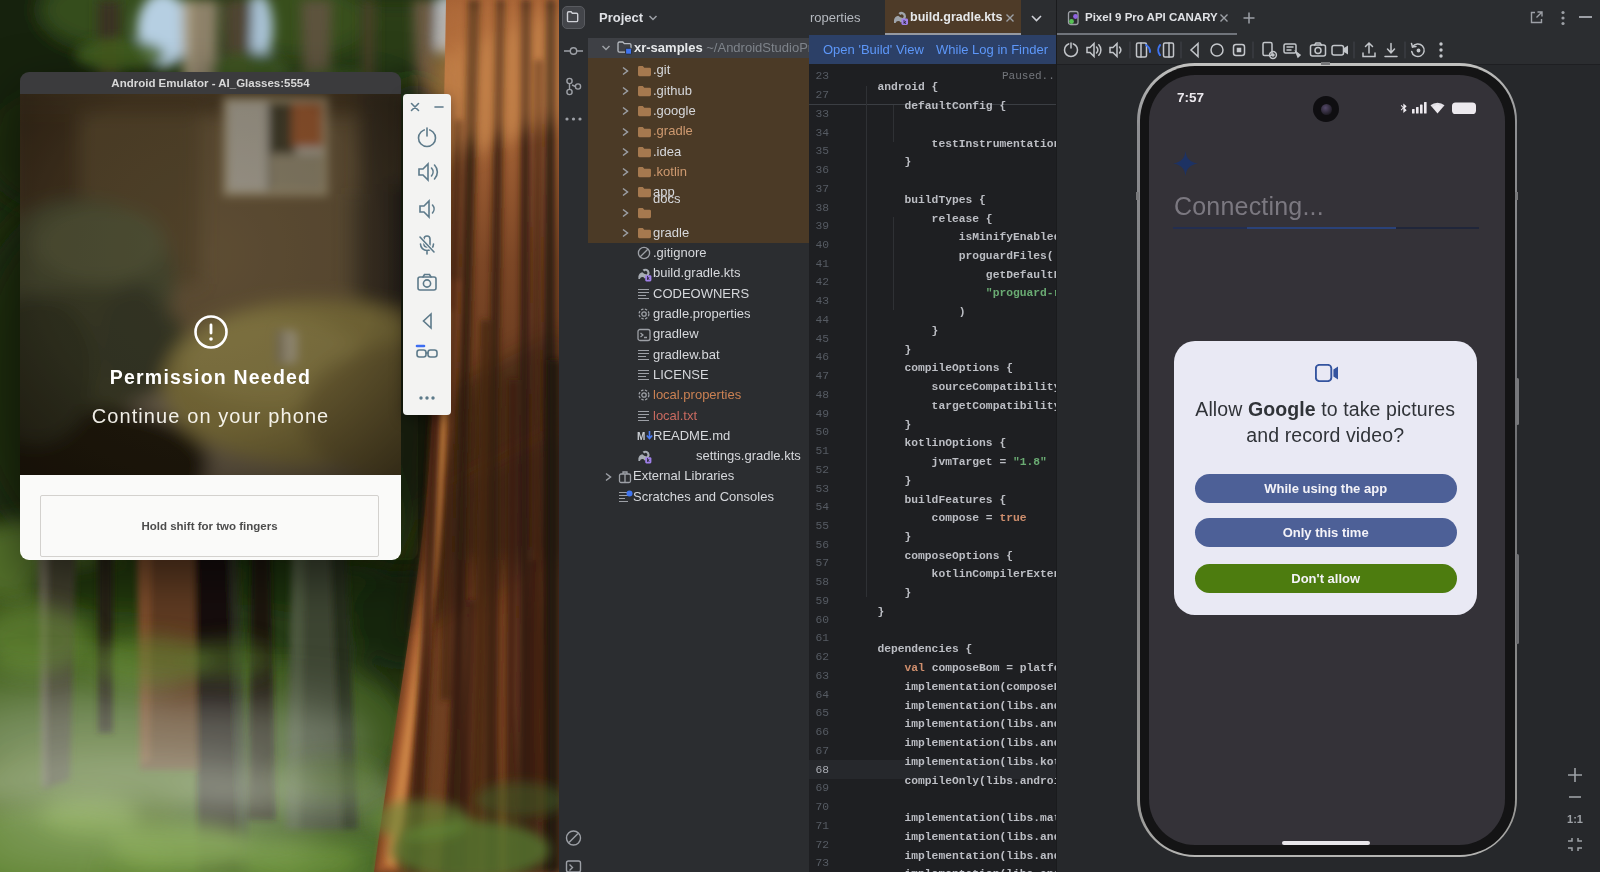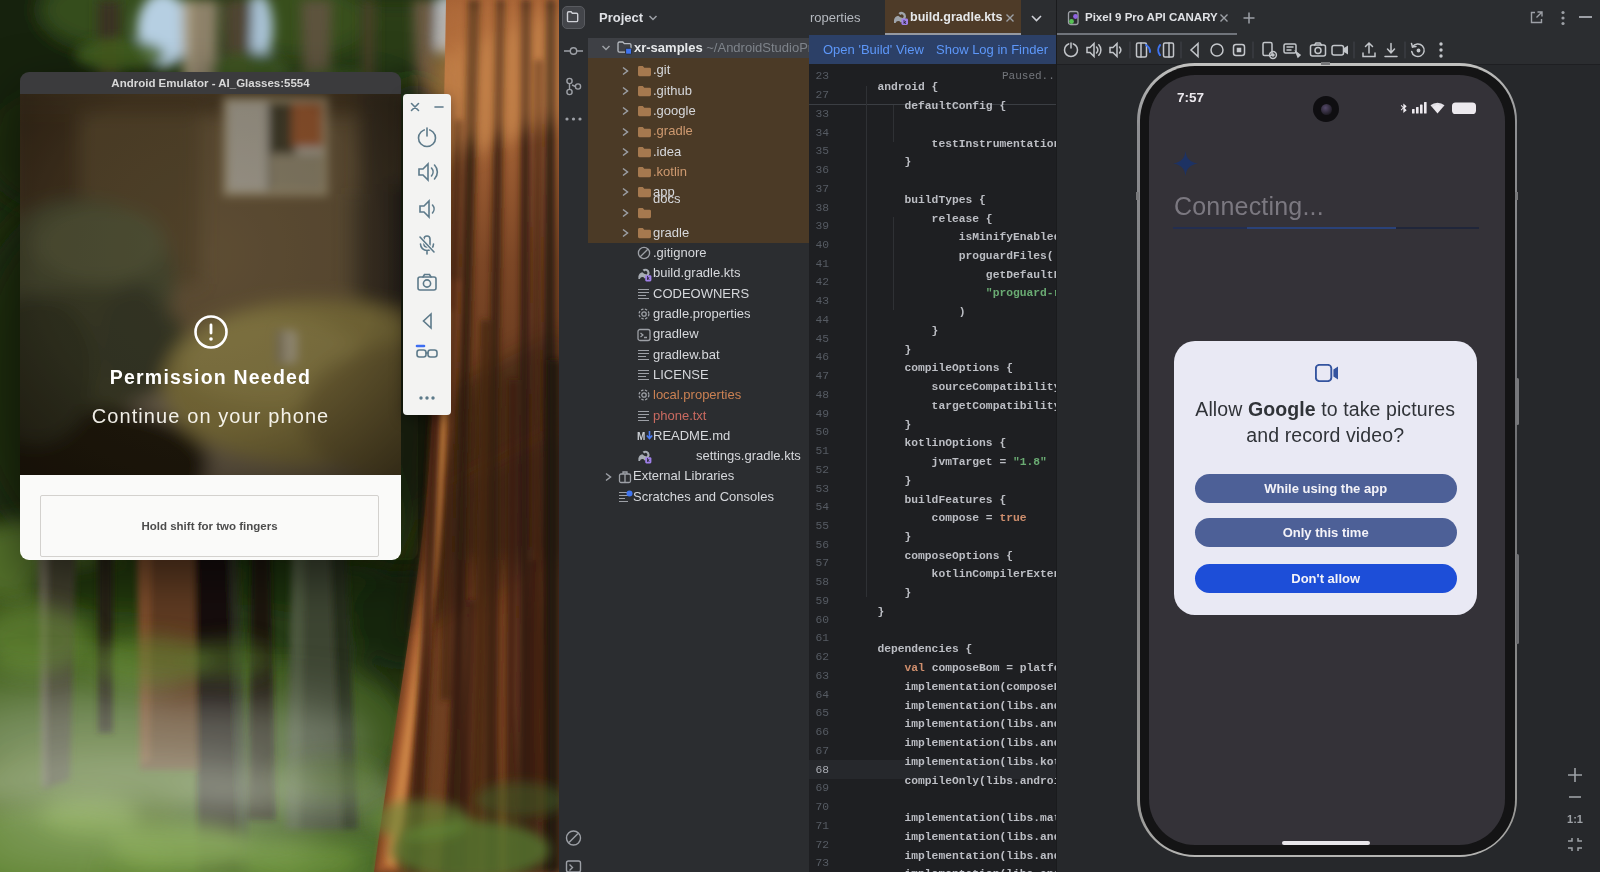--- a/index.html
+++ b/index.html
@@ -424,21 +424,21 @@
           </svg>
     <div class="abs" style="left:65px;top:364.9px;height:20.3px;line-height:20.3px;font-size:13px;color:#d6d8dc;white-space:nowrap;">LICENSE</div>
     <svg class="abs" style="left:49px;top:388.4px;" width="14" height="14" fill="none" stroke="#9da0a6" stroke-width="1.3">
             <circle cx="7" cy="7" r="2.2"></circle>
             <circle cx="7" cy="7" r="4.9" stroke-dasharray="2.4 1.5"></circle>
           </svg>
     <div class="abs" style="left:65px;top:385.2px;height:20.3px;line-height:20.3px;font-size:13px;color:#cb8153;white-space:nowrap;">local.properties</div>
     <svg class="abs" style="left:49px;top:408.7px;" width="13" height="13" fill="none" stroke="#9da0a6" stroke-width="1.2">
             <path d="M1,2.5 h11 M1,5.5 h11 M1,8.5 h8 M1,11.5 h11"></path>
           </svg>
-    <div class="abs" style="left:65px;top:405.5px;height:20.3px;line-height:20.3px;font-size:13px;color:#c96a60;white-space:nowrap;">phone.txt</div>
+    <div class="abs" style="left:65px;top:405.5px;height:20.3px;line-height:20.3px;font-size:13px;color:#c96a60;white-space:nowrap;">local.txt</div>
     <svg class="abs" style="left:49px;top:429.0px;" width="17" height="13" viewBox="0 0 17 13">
             <text x="0" y="10.5" font-size="10" font-weight="bold" fill="#c8ccd2" font-family="Liberation Sans">M</text>
             <path d="M12.5,2 L12.5,9 M9.8,6.5 L12.5,9.6 L15.2,6.5" stroke="#4a7cf5" stroke-width="1.6" fill="none"></path>
           </svg>
     <div class="abs" style="left:65px;top:425.8px;height:20.3px;line-height:20.3px;font-size:13px;color:#d6d8dc;white-space:nowrap;">README.md</div>
     <svg class="abs" style="left:49px;top:449.3px;" width="15" height="15" viewBox="0 0 15 15">
             <path d="M12.6,5.8 a4.2,4.2 0 0 0 -7,-3 l1.7,1.7 a1.9,1.9 0 0 1 2.8,0.3 c0.7,1 0.2,1.9 -0.5,2.6 a6.6,6.6 0 0 1 -4.3,-2.2 c-1.9,0.3 -3.4,1.7 -3.9,4 l0,2.8 h1.5 a2.8,2.8 0 0 1 2.3,-1.9 a2.8,2.8 0 0 1 2.4,1.3 c2.5,-0.8 5,-3 5,-5.6 Z" fill="#a7acb3"></path>
             <rect x="8.2" y="8.2" width="6.2" height="6.2" rx="1.3" fill="#9f7fe8"></rect>
             <text x="11.3" y="13.2" font-size="5.2" font-weight="bold" fill="#1e1f22" text-anchor="middle" font-family="Liberation Sans">k</text>
           </svg>
@@ -473,21 +473,21 @@
     <div class="abs" style="left:101px;top:0;height:35px;line-height:35px;font-size:12.5px;font-weight:bold;color:#e6e8ea;">build.gradle.kts</div>
     <svg class="abs" style="left:196px;top:13px;" width="10" height="10" fill="none" stroke="#9da0a6" stroke-width="1.4">
           <path d="M1.5,1.5 L8.5,8.5 M8.5,1.5 L1.5,8.5"></path>
         </svg>
     <svg class="abs" style="left:221px;top:14px;" width="13" height="9" fill="none" stroke="#ced0d6" stroke-width="1.6">
           <path d="M2,2 L6.5,6.5 L11,2"></path>
         </svg>
 
     <div class="abs" style="left:0;top:35px;width:247px;height:29px;background:#2c4067;"></div>
     <div class="abs" style="left:14px;top:35px;height:29px;line-height:29px;font-size:13px;color:#5d97f9;">Open 'Build' View</div>
-    <div class="abs" style="left:127px;top:35px;height:29px;line-height:29px;font-size:13px;color:#5d97f9;">Show Log in Finder</div>
+    <div class="abs" style="left:127px;top:35px;height:29px;line-height:29px;font-size:13px;color:#5d97f9;">While Log in Finder</div>
 
     <div class="abs" style="left:0;top:760.4px;width:247px;height:18.7px;background:#26282c;"></div>
     <div class="abs" style="left:0;top:104.3px;width:247px;height:1px;background:#3b3e43;"></div>
     <div class="abs" style="left:57.4px;top:86px;width:1px;height:511px;background:#2f3135;"></div>
     <div class="abs" style="left:84.2px;top:105px;width:1px;height:37px;background:#2f3135;"></div>
     <div class="abs" style="left:84.2px;top:217px;width:1px;height:93px;background:#2f3135;"></div>
     <pre id="gutter" class="mono abs" style="left:0;top:67.4px;width:20px;margin:0;font-size:11.3px;line-height:18.73px;text-align:right;color:#565b63;">23
 27
 33
 34
@@ -724,21 +724,21 @@
 
     <div class="abs" style="left:24.7px;top:266.4px;width:303px;height:274px;border-radius:21px;background:#e9e9f4;">
       <svg class="abs" style="left:141px;top:23px;" width="24" height="18" viewBox="0 0 24 18">
         <rect x="0.9" y="0.9" width="15.4" height="16.2" rx="3.4" fill="none" stroke="#34549f" stroke-width="1.9"></rect>
         <path d="M18.4,5.5 L23,2.6 L23,15.4 L18.4,12.5 Z" fill="#34549f"></path>
       </svg>
       <div class="abs" style="left:0;top:57px;width:303px;text-align:center;font-size:19.5px;color:#303338;letter-spacing:0.1px;">Allow <b>Google</b> to take pictures</div>
       <div class="abs" style="left:0;top:82.5px;width:303px;text-align:center;font-size:19.5px;color:#303338;letter-spacing:0.1px;">and record video?</div>
       <div class="abs" style="left:21px;top:132.4px;width:262px;height:29px;border-radius:14.5px;background:#4d6097;text-align:center;line-height:29px;font-size:13px;font-weight:bold;color:#f4f3f8;">While using the app</div>
       <div class="abs" style="left:21px;top:176.8px;width:262px;height:29px;border-radius:14.5px;background:#4d6097;text-align:center;line-height:29px;font-size:13px;font-weight:bold;color:#f4f3f8;">Only this time</div>
-      <div class="abs" style="left:21px;top:222.6px;width:262px;height:29px;border-radius:14.5px;background:#1d4ed8;text-align:center;line-height:29px;font-size:13px;font-weight:bold;color:#f4f3f8;">Don't allow</div>
+      <div class="abs" style="left:21px;top:222.6px;width:262px;height:29px;border-radius:14.5px;background:#4d7c0f;text-align:center;line-height:29px;font-size:13px;font-weight:bold;color:#f4f3f8;">Don't allow</div>
     </div>
 
     <div class="abs" style="left:133px;top:765.6px;width:88px;height:4.4px;border-radius:2.2px;background:#e8e6ea;"></div>
   </div>
 
   <div class="abs" style="left:459px;top:378px;width:3px;height:47px;background:#77787b;border-radius:2px;"></div>
   <div class="abs" style="left:459px;top:554px;width:3px;height:90px;background:#6f7073;border-radius:2px;"></div>
   <div class="abs" style="left:79px;top:192px;width:3px;height:8px;background:#77787a;"></div>
   <div class="abs" style="left:458px;top:192px;width:3px;height:8px;background:#77787a;"></div>
   <div class="abs" style="left:264px;top:62px;width:9px;height:3px;background:#77787a;"></div>

